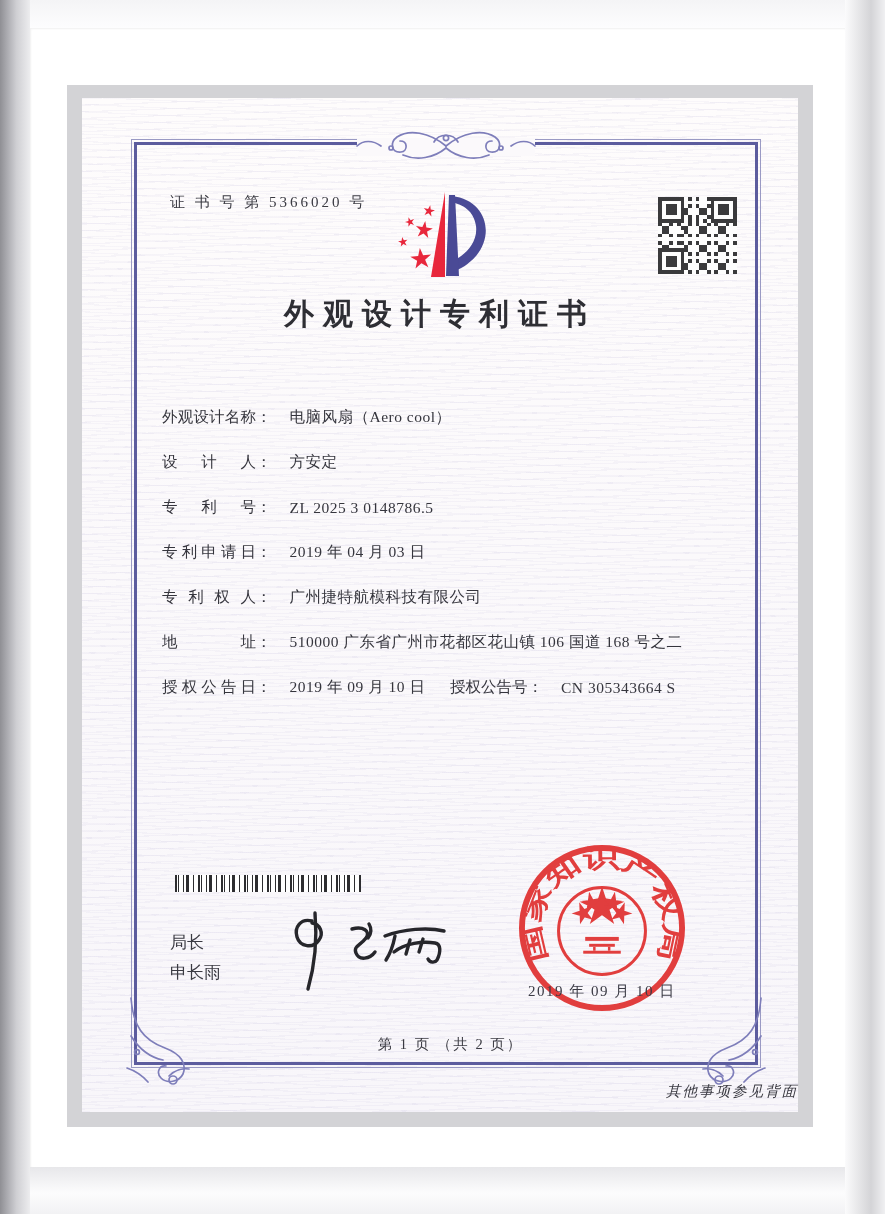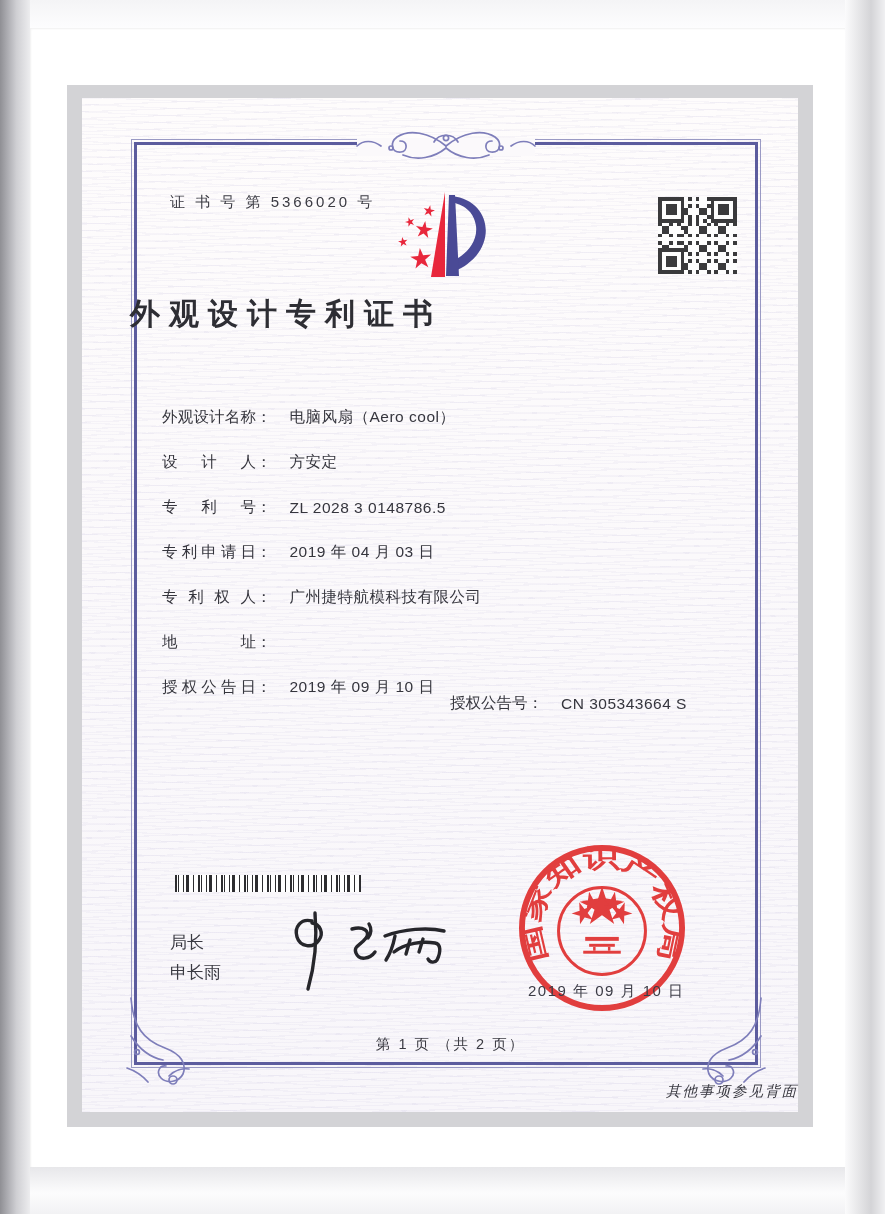--- a/index.html
+++ b/index.html
@@ -1,18 +1,18 @@
 <!DOCTYPE html>
 <html><head>
 <meta charset="utf-8">
 <style>
   html,body{margin:0;padding:0;background:#e9e9eb;}
   *{box-sizing:border-box;}
   .photo{position:relative;width:885px;height:1214px;background:#3b82f6;overflow:hidden;
-    font-family:Liberation Sans, sans-serif;color:#33333b;}
+    font-family:Liberation Serif, serif;color:#33333b;}
   
   .edge-left{position:absolute;left:0;top:0;bottom:0;width:30px;
     background:linear-gradient(to right,#8f8f94 0,#a9a9ae 22%,#cfcfd3 55%,#ededef 100%);}
   .edge-right{position:absolute;right:0;top:0;bottom:0;width:40px;
     background:linear-gradient(to left,#f0f0f2 0,#d4d4d7 35%,#fbfbfc 100%);}
   .edge-top{position:absolute;top:0;left:30px;right:40px;height:28px;
     background:linear-gradient(to bottom,#f4f4f6,#fdfdfe);}
   .edge-bottom{position:absolute;bottom:0;left:30px;right:40px;height:47px;
     background:linear-gradient(to bottom,#e7e7ea,#fcfcfd 55%,#f2f2f4);}
   .frame-face{position:absolute;left:30px;top:28px;right:40px;bottom:47px;background:#ffffff;
@@ -34,29 +34,29 @@
   .corner-fl{position:absolute;width:72px;height:92px;}
   .corner-fl.bl{left:-16px;bottom:-26px;}
   .corner-fl.br{right:-16px;bottom:-26px;transform:scaleX(-1);}
   
   .cert-no{position:absolute;left:88px;top:95px;font-size:15px;letter-spacing:3px;color:#3a3a42;}
   .logo{position:absolute;left:306px;top:82px;width:114px;height:112px;}
   .qr{position:absolute;left:576px;top:99px;width:79px;height:77px;
     display:grid;grid-template-columns:repeat(21,1fr);grid-template-rows:repeat(21,1fr);background:#fdfdfd;}
   .qr i{display:block;}
   .qr i.on{background:#3a3a3c;}
-  .doc-title{position:absolute;left:0;right:0;top:196px;
-    font-size:30px;font-weight:bold;letter-spacing:9px;color:#2e2e34;padding-left:48px;}
+  .doc-title{position:absolute;left:0;right:0;top:196px;text-align:center;
+    font-size:30px;font-weight:bold;letter-spacing:9px;color:#2e2e34;}
   
   .fields{position:absolute;left:80px;right:36px;top:297px;font-size:15.5px;color:#35353d;}
   .frow{height:45px;display:flex;align-items:center;position:relative;}
   .flabel{display:inline-block;width:94px;text-align:justify;text-align-last:justify;}
   .fcolon{display:inline-block;}
   .fvalue{display:inline-block;margin-left:18px;letter-spacing:.5px;}
-  .grant-no{position:absolute;left:288px;top:16px;height:45px;display:flex;align-items:center;text-align:center;}
+  .grant-no{position:absolute;left:288px;top:0;height:45px;display:flex;align-items:center;text-align:center;}
   
   .body-text{position:absolute;left:80px;top:598px;width:598px;font-size:15.5px;
     line-height:27px;text-align:justify;color:#3a3a40;}
   .body-text p{margin:0;text-indent:2em;font-style:italic;}
   
   .barcode{position:absolute;left:93px;top:777px;width:186px;height:17px;
     background:
      repeating-linear-gradient(90deg,#2d2d30 0 2px,#fff 2px 3px,#2d2d30 3px 4px,#fff 4px 8px,
        #2d2d30 8px 9px,#fff 9px 11px,#2d2d30 11px 14px,#fff 14px 18px,#2d2d30 18px 19px,#fff 19px 23px);}
   .signer{position:absolute;left:88px;top:830px;font-size:17px;color:#3a3a42;line-height:30px;}
@@ -598,35 +598,36 @@
           <span class="fvalue">电脑风扇（Aero cool）</span>
       </div>
       <div class="frow">
         <span class="flabel">设计人</span>
           <span class="fcolon">：</span>
           <span class="fvalue">方安定</span>
       </div>
       <div class="frow">
         <span class="flabel">专利号</span>
           <span class="fcolon">：</span>
-          <span class="fvalue">ZL 2028 3 0148786.5</span>
+          <span class="fvalue">ZL 2025 3 0148786.5</span>
       </div>
       <div class="frow">
         <span class="flabel">专利申请日</span>
           <span class="fcolon">：</span>
           <span class="fvalue">2019 年 04 月 03 日</span>
       </div>
       <div class="frow">
         <span class="flabel">专利权人</span>
           <span class="fcolon">：</span>
           <span class="fvalue">广州捷特航模科技有限公司</span>
       </div>
       <div class="frow">
         <span class="flabel">地址</span>
           <span class="fcolon">：</span>
+          <span class="fvalue">510000 广东省广州市花都区花山镇 106 国道 168 号之二</span>
       </div>
       <div class="frow">
         <span class="flabel">授权公告日</span>
           <span class="fcolon">：</span>
           <span class="fvalue">2019 年 09 月 10 日</span>
         <span class="grant-no">
           <span>授权公告号</span>
             <span>：</span>
             <span class="fvalue">CN 305343664 S</span>
         </span>

